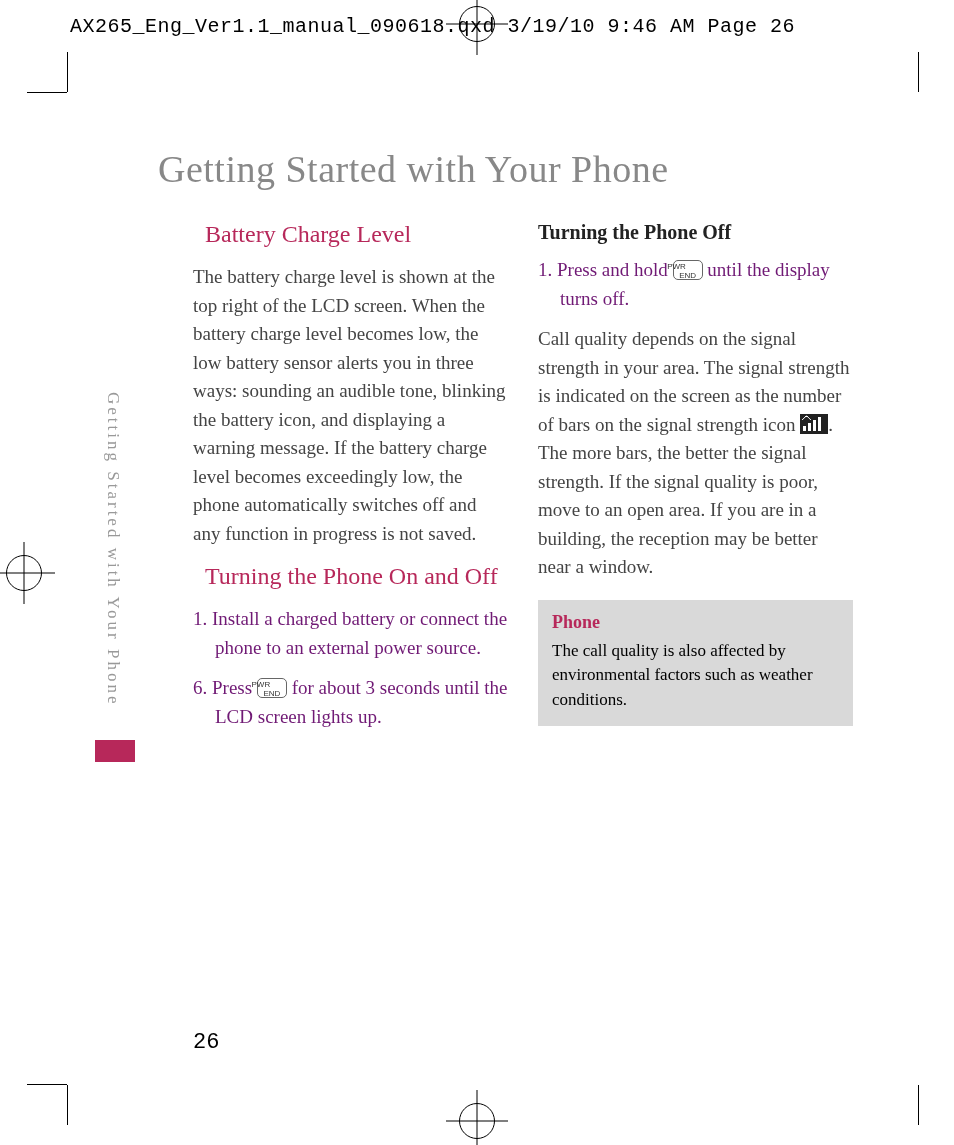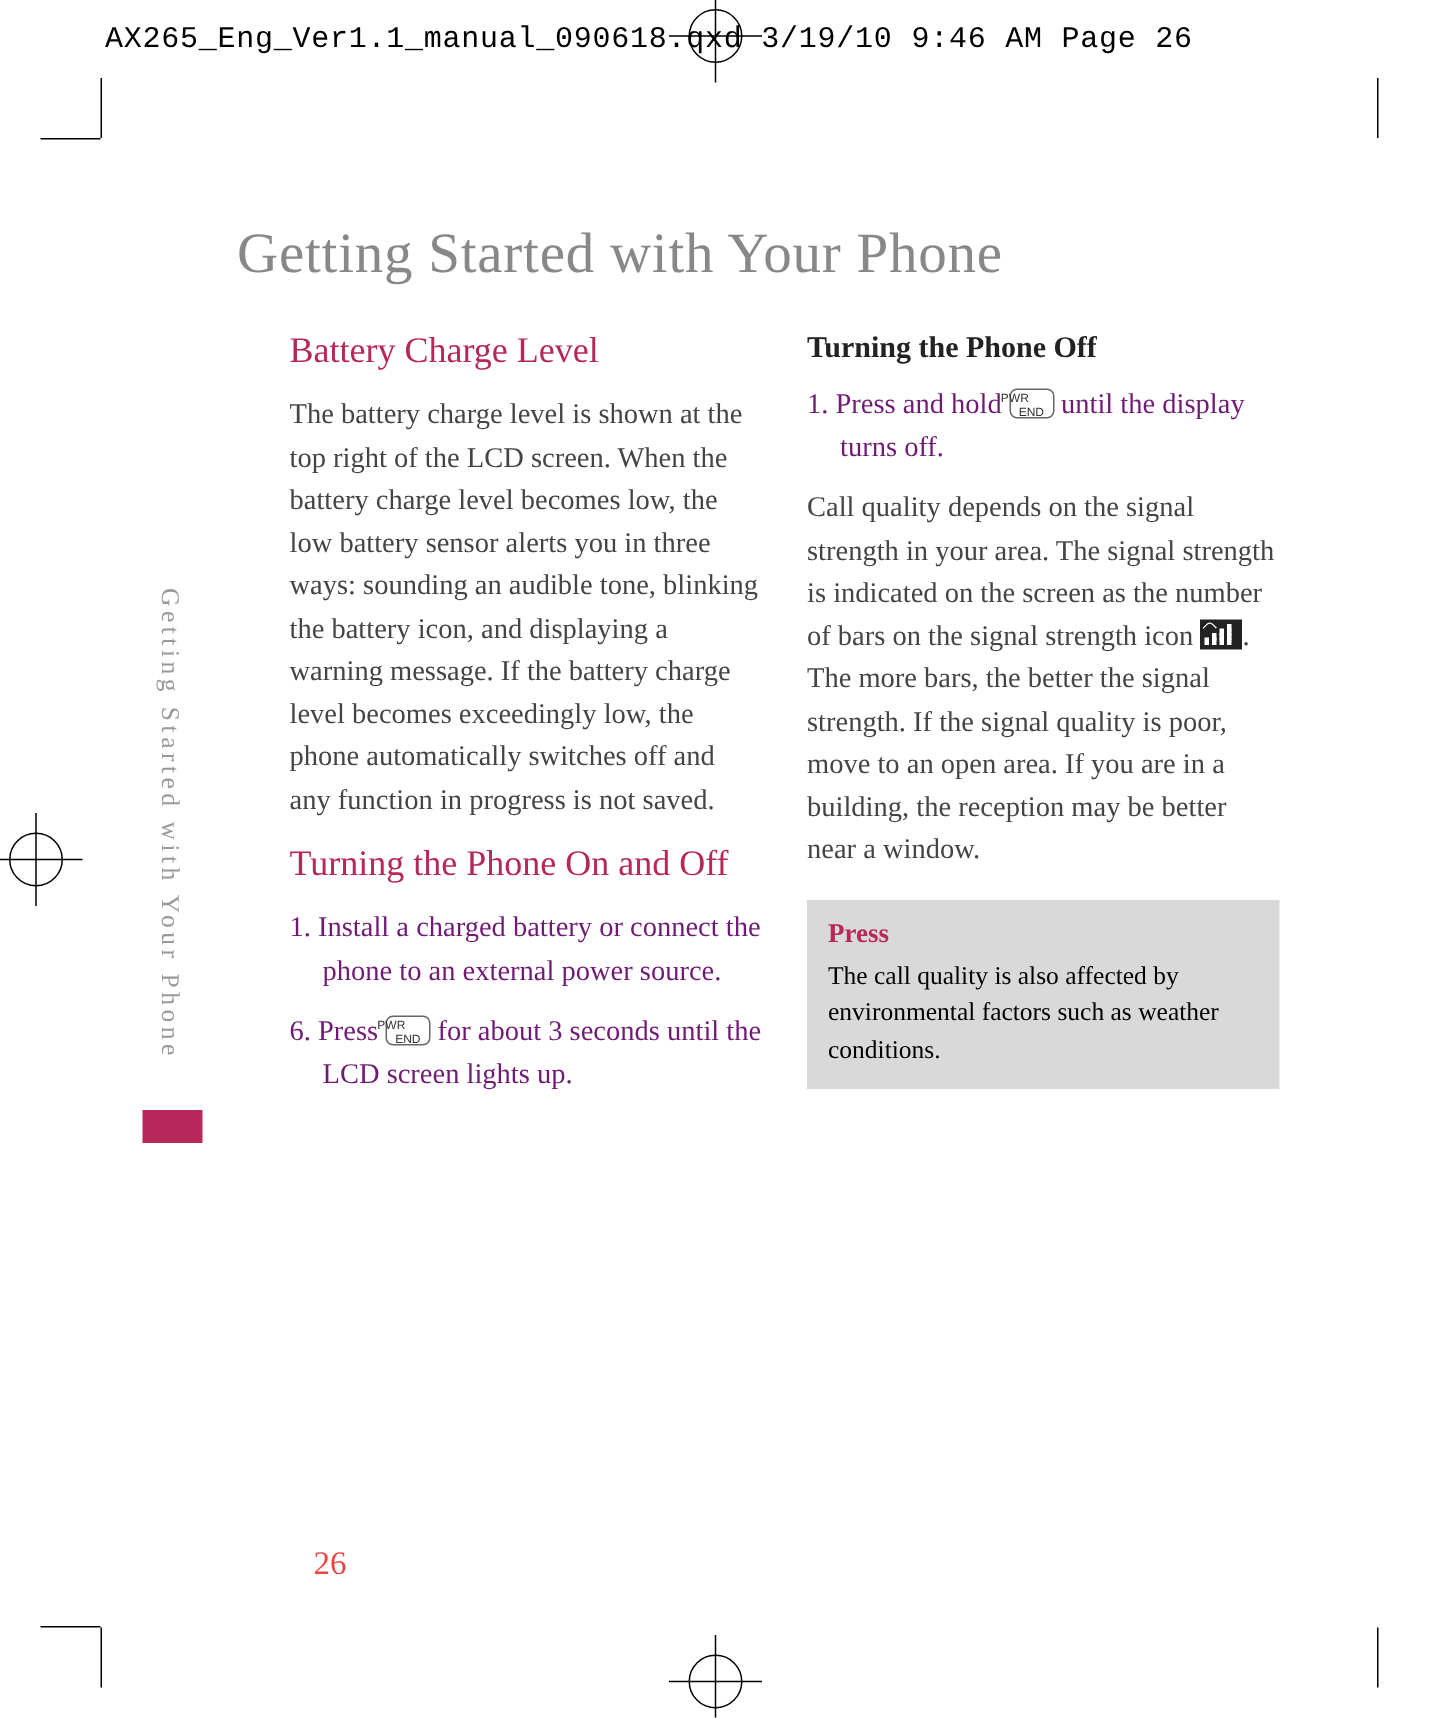--- a/index.html
+++ b/index.html
@@ -122,21 +122,21 @@
     }
     
     .col {
       width: 315px;
     }
     
     .section-heading {
       font-size: 24px;
       color: #b7285a;
       font-weight: 400;
-      margin: 0 0 15px 0;
+      margin: 0 0 15px 12px;
     }
     
     .sub-heading {
       font-size: 20px;
       color: #222;
       font-weight: 700;
       margin: 20px 0 12px 0;
     }
     
     .body-text {
@@ -168,23 +168,24 @@
     }
     .note-box .note-text {
       font-size: 17px;
       line-height: 1.45;
       color: #000000;
     }
     
     .page-num {
       position: absolute;
       bottom: 30px;
-      left: 141px;
+      left: 125px;
       font-size: 22px;
-      color: #ef4444;
+      color: #000000;
+      font-family: Liberation Mono, monospace;
     }
     
     .icon-key {
       display: inline-block;
       vertical-align: middle;
       width: 30px;
       height: 20px;
       border: 1px solid #666;
       border-radius: 5px;
       font-size: 8px;
@@ -279,21 +280,21 @@
       <h3 class="sub-heading" style="margin-top:0">Turning the Phone Off</h3>
       <p class="list-item">
         <span>1. Press and hold </span><span class="icon-key"></span><span> until the display turns off.</span>
       </p>
 
       <p class="body-text">
         <span>Call quality depends on the signal strength in your area. The signal strength is indicated on the screen as the number of bars on the signal strength icon </span><span class="icon-signal"></span><span>. The more bars, the better the signal strength. If the signal quality is poor, move to an open area. If you are in a building, the reception may be better near a window.</span>
       </p>
 
       <div class="note-box">
-        <div class="note-label">Press</div>
+        <div class="note-label">Phone</div>
         <div class="note-text">The call quality is also affected by environmental factors such as weather conditions.</div>
       </div>
     </div>
 
   </div>
 
   <div class="page-num">26</div>
 </div>
 
 </body></html>

